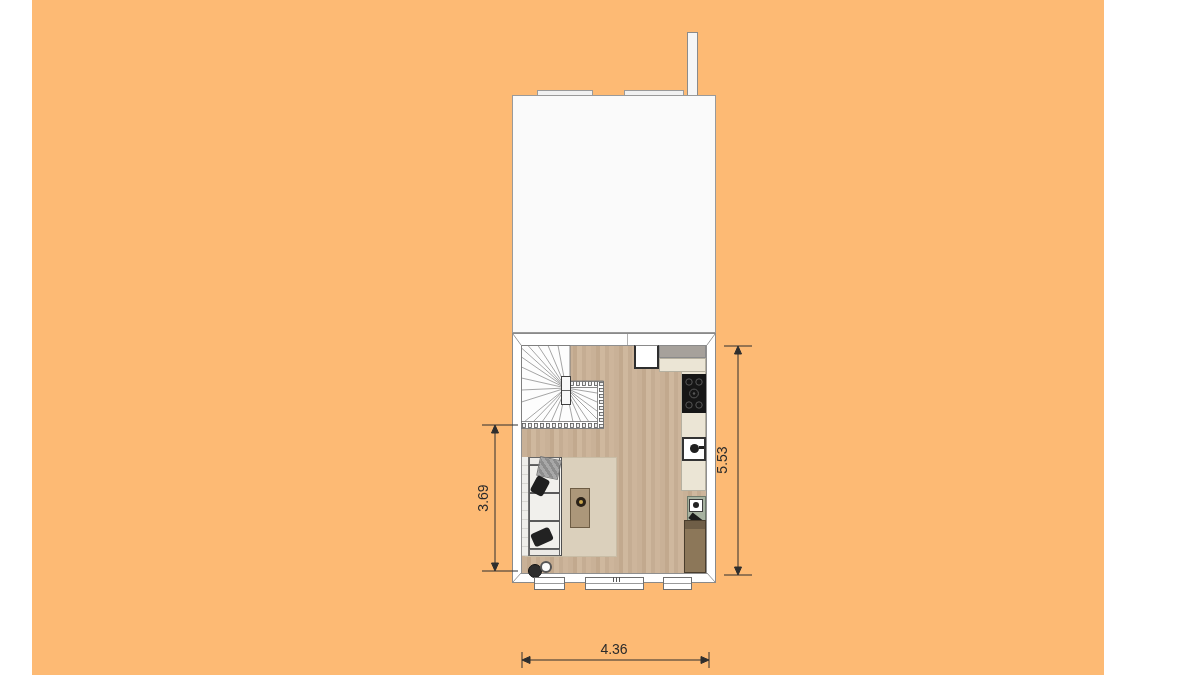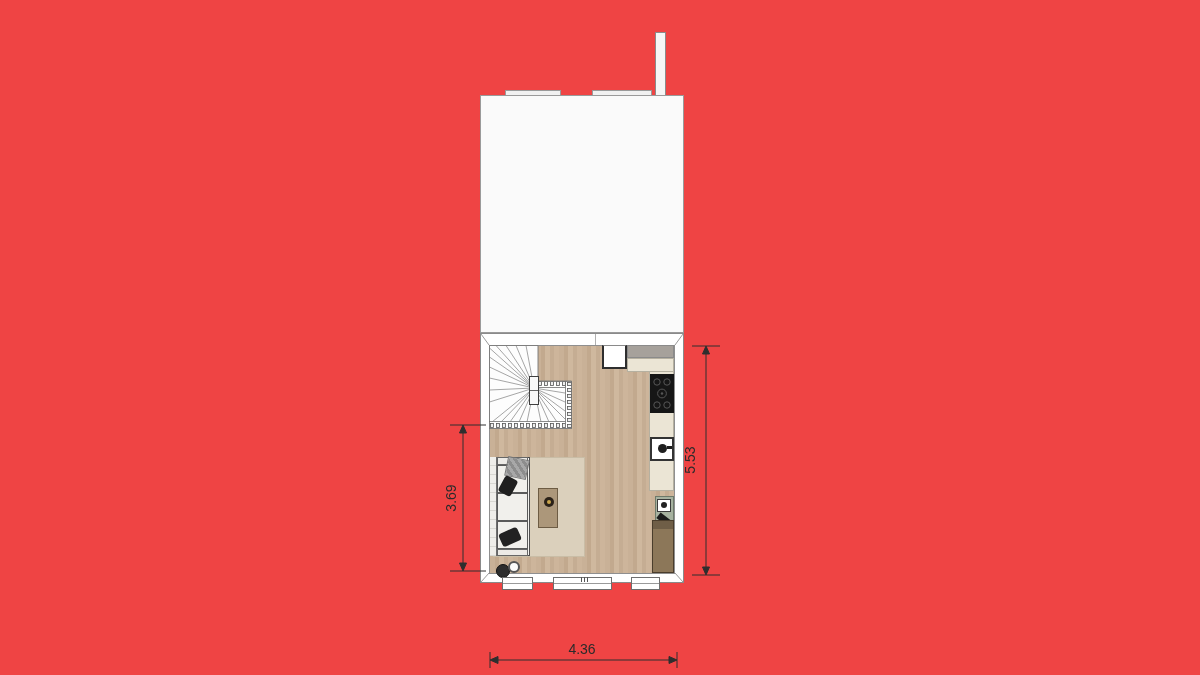--- a/index.html
+++ b/index.html
@@ -1,17 +1,17 @@
 <!DOCTYPE html>
 <html><head>
 <meta charset="utf-8">
 <style>
   html,body{margin:0;padding:0;background:#ffffff;}
-  .canvas{position:relative;width:1200px;height:675px;background:#ef4444;overflow:hidden;
-          font-family:"Liberation Sans", sans-serif;}
+  .canvas{position:relative;width:1072px;height:675px;background:#fdba74;overflow:hidden;
+          font-family:"Liberation Sans", sans-serif;margin-left:32px;}
   .abs{position:absolute;box-sizing:border-box;}
 
   
   .chimney{left:655px;top:32px;width:11px;height:66px;background:#f6f6f6;border:1px solid #8b8b8b;}
   .upper-unit{left:480px;top:95px;width:204px;height:238px;background:#fafafa;border:1px solid #9a9a9a;}
   .roof-strip{top:90px;height:6px;background:#f1f1f1;border:1px solid #9a9a9a;}
   .rs-left{left:505px;width:56px;}
   .rs-right{left:592px;width:60px;}
 
   

